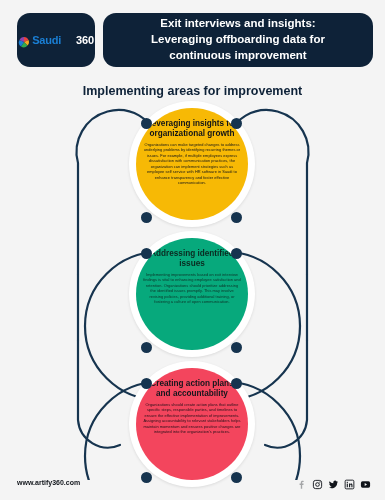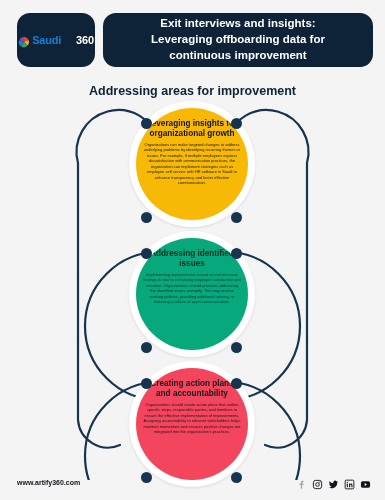--- a/index.html
+++ b/index.html
@@ -205,21 +205,21 @@
     </div>
   </div>
 
   <div class="title-box">
     <div class="title-text">Exit interviews and insights:
 Leveraging offboarding data for
 continuous improvement</div>
   </div>
 </div>
 
-<div class="section-heading">Addressing areas for improvement</div>
+<div class="section-heading">Implementing areas for improvement</div>
 
 <div class="diagram">
 
   <svg class="frame-svg" viewBox="0 0 385 380">
 
     <path d="M 159 41 A 34 34 0 0 0 78 63 L 78 175" fill="none" stroke="#16344f" stroke-width="2.2" stroke-linecap="round"></path>
     <path d="M 226 41 A 34 34 0 0 1 307 63 L 307 175" fill="none" stroke="#16344f" stroke-width="2.2" stroke-linecap="round"></path>
 
     <path d="M 78 175 L 78 240" fill="none" stroke="#16344f" stroke-width="2.2" stroke-linecap="round"></path>
     <path d="M 307 175 L 307 240" fill="none" stroke="#16344f" stroke-width="2.2" stroke-linecap="round"></path>

